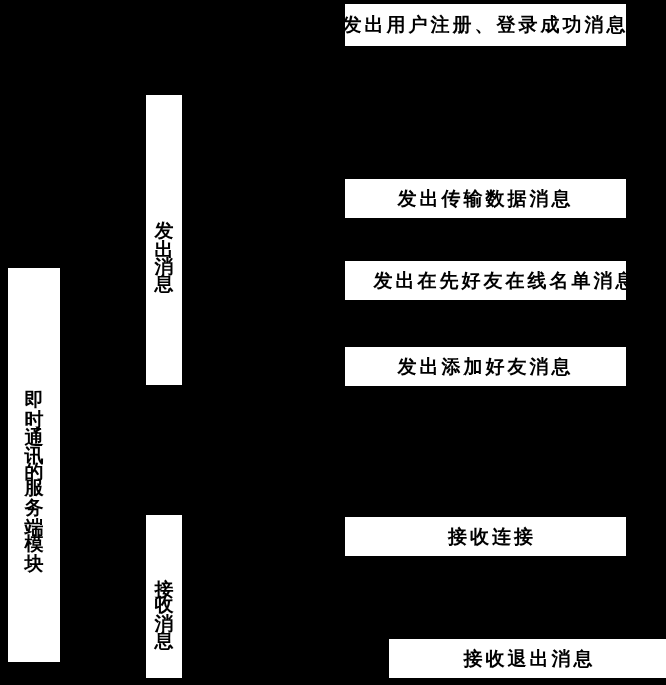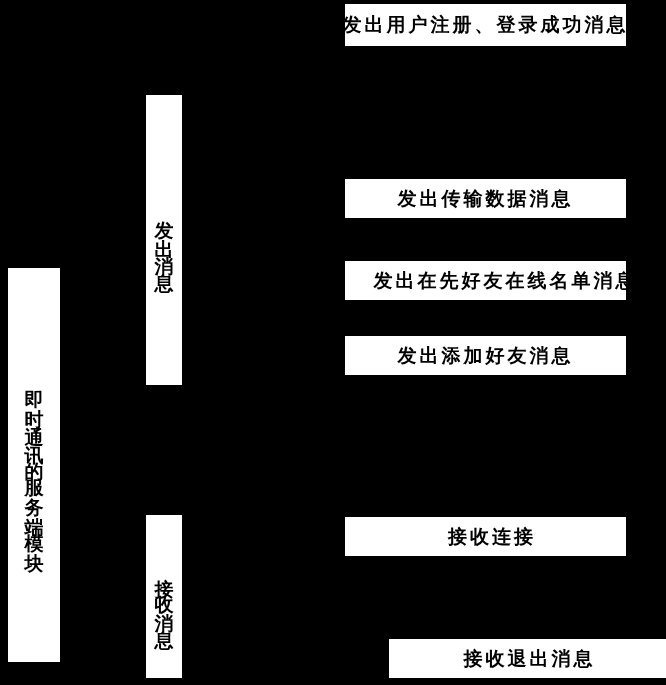--- a/index.html
+++ b/index.html
@@ -40,21 +40,21 @@
   
   .send-group    { left: 146px; top: 95px;  width: 36px; height: 290px; }
   .receive-group { left: 146px; top: 515px; width: 36px; height: 163px; }
   .send-group .vlabel, .receive-group .vlabel { letter-spacing: 17px; }
   
   .item { left: 345px; width: 281px; height: 39px; }
   .item-s0 { top: 4px; height: 42px; }
   .item-s1 { top: 91px; }
   .item-s2 { top: 162px; margin-top: 17px; }
   .item-s3 { top: 261px; padding-left: 40px; }
-  .item-s4 { top: 336px; }
+  .item-s4 { top: 347px; }
   .item-s5 { top: 416px; }
   .item-r0 { top: 517px; padding-left: 13px; }
   .item-r1 { top: 578px; height: 40px; }
   .item-r2 { top: 639px; margin-left: 44px; }
 </style>
 </head>
 <body>
 
 <div class="canvas">
 

